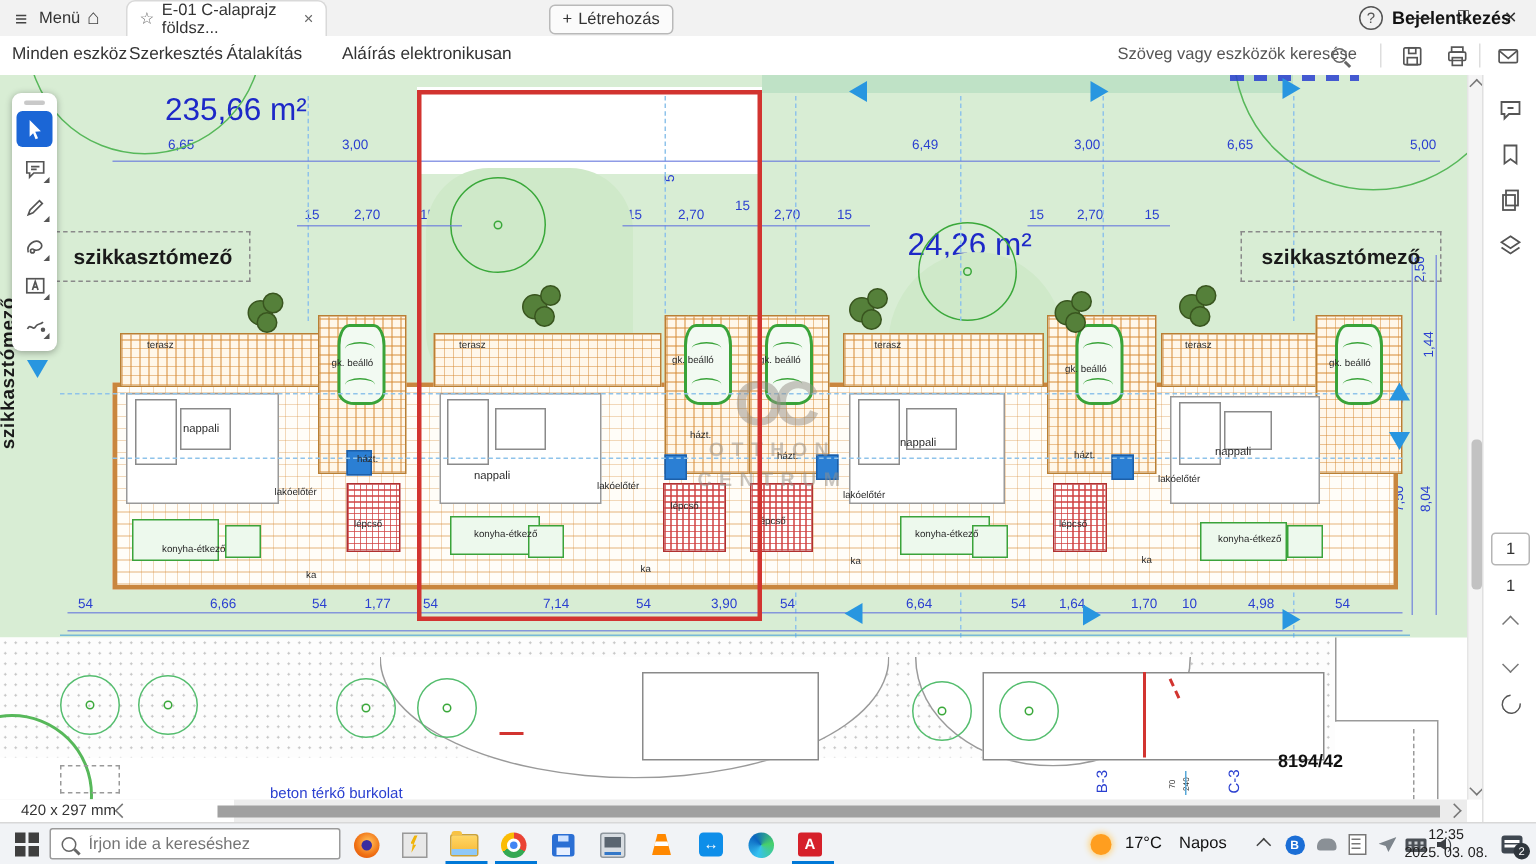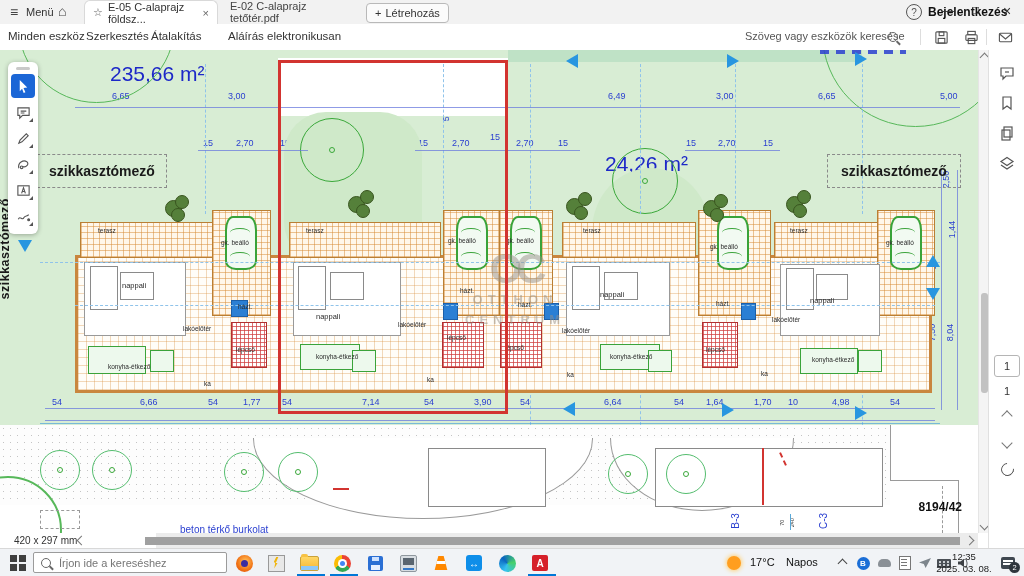--- a/index.html
+++ b/index.html
@@ -105,25 +105,22 @@
 </style>
 </head>
 <body>
 
 <div id="titlebar">
   <div class="abs" style="left:10px;top:4px;font-size:14px;color:#444;">≡</div>
   <span class="abs" style="left:26px;top:6px;">Menü</span>
   <div class="abs" style="left:58px;top:3px;font-size:14px;color:#444;">⌂</div>
   <div class="tab active" style="left:84px;width:134px;">
     <span style="color:#666;">☆</span>
-    <span style="overflow:hidden;max-width:96px;">E-05 C-alaprajz földsz...</span>
+    <span style="overflow:hidden;max-width:96px;">E-01 C-alaprajz földsz...</span>
     <span style="color:#666;">×</span>
-  </div>
-  <div class="tab" style="left:222px;width:132px;">
-    <span style="color:#444;overflow:hidden;">E-02 C-alaprajz tetőtér.pdf</span>
   </div>
   <div class="chipbtn" style="left:366px;">
     <span>+</span>
     <span>Létrehozás</span>
   </div>
   <div class="abs" style="left:906px;top:4px;width:14px;height:14px;border:1.2px solid #555;border-radius:50%;font-size:10px;
     display:flex;align-items:center;justify-content:center;color:#555;">?</div>
   <span class="abs" style="left:928px;top:5px;font-weight:bold;font-size:12px;color:#111;">Bejelentkezés</span>
 
   <span class="abs" style="left:1012px;"></span>
@@ -330,21 +327,21 @@
     <div class="treeo" style="left:666px;top:404px;width:38px;height:38px;"></div>
     <div class="tdot" style="left:57px;top:417px;z-index:7;"></div>
     <div class="tdot" style="left:109px;top:417px;z-index:7;"></div>
     <div class="tdot" style="left:241px;top:419px;z-index:7;"></div>
     <div class="tdot" style="left:295px;top:419px;z-index:7;"></div>
     <div class="tdot" style="left:625px;top:421px;z-index:7;"></div>
     <div class="tdot" style="left:683px;top:421px;z-index:7;"></div>
     <div class="abs" style="left:-46px;top:426px;width:104px;height:104px;border:2px solid #57b85a;border-radius:50%;z-index:4;"></div>
     <div class="abs" style="left:40px;top:460px;width:38px;height:17px;border:1px dashed #9a9a9a;z-index:4;"></div>
     <span class="abs" style="left:180px;top:474px;font-size:10px;color:#2a3fd0;z-index:6;">beton térkő burkolat</span>
-    <span class="abs" style="left:852px;top:450px;width:110px;text-align:right;font-size:12px;font-weight:bold;color:#111;z-index:6;">8194/42</span>
+    <span class="abs" style="left:852px;top:450px;width:110px;font-size:12px;font-weight:bold;color:#111;z-index:6;">8194/42</span>
     <span class="d dv" style="left:728px;top:466px;z-index:6;font-size:10px;">B-3</span>
     <span class="d dv" style="left:816px;top:466px;z-index:6;font-size:10px;">C-3</span>
     <span class="d dv" style="left:780px;top:470px;z-index:6;font-size:5.5px;color:#333;">70</span>
     <span class="d dv" style="left:788px;top:470px;z-index:6;font-size:5.5px;color:#333;">240</span>
     <div class="abs" style="left:790px;top:464px;height:16px;border-left:1px solid #58a8d8;z-index:6;"></div>
 
     <span class="big" style="left:110px;top:13px;">235,66 m²</span>
     <span class="big" style="left:303px;top:103px;">27,45 m²</span>
     <span class="big" style="left:605px;top:103px;">24,26 m²</span>
 

